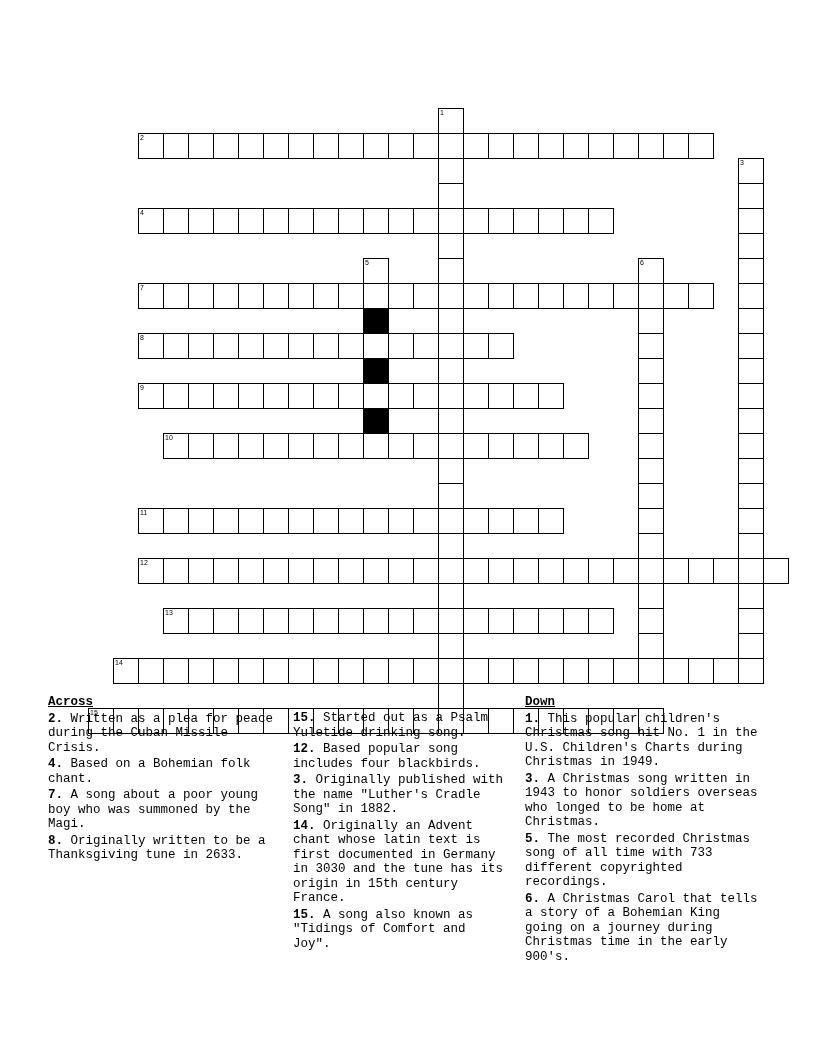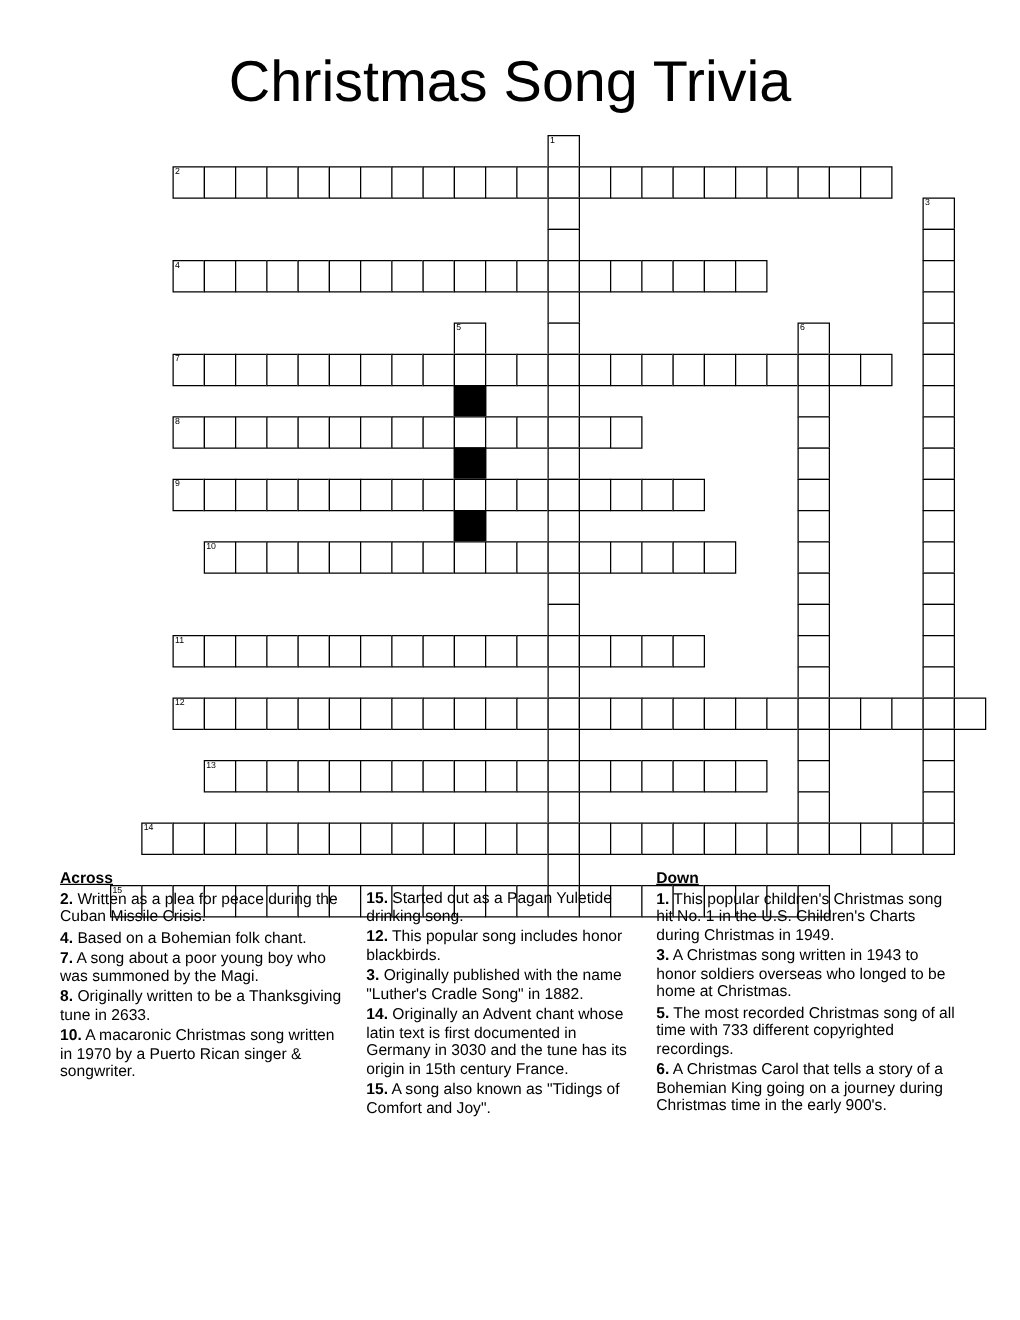--- a/index.html
+++ b/index.html
@@ -67,20 +67,21 @@
     position: absolute;
     left: 48px;
     top: 695px;
     width: 730px;
     font-size: 12.5px;
     line-height: 14.5px;
   }
   .col {
     float: left;
     box-sizing: border-box;
+    font-family: Liberation Mono, monospace;
   }
   .col-1 { width: 245px; padding-right: 18px; }
   .col-2 { width: 232px; padding-right: 18px; }
   .col-3 { width: 240px; }
   .col-head {
     font-weight: bold;
     text-decoration: underline;
     margin-bottom: 2px;
     font-size: 12.5px;
   }
@@ -88,21 +89,20 @@
     margin: 0 0 2px 0;
   }
   .clue b { font-weight: bold; }
   .spacer-head { height: 16px; }
 </style>
 </head>
 <body>
 
 <div class="page">
 
-  <h1 class="title">Christmas Song Trivia</h1>
 
   <div id="grid-wrap">
     <div id="grid">
         <div class="cell" style="left: 350px; top: 0px;">
           <span class="num">1</span>
         </div>
         <div class="cell" style="left: 50px; top: 25px;">
           <span class="num">2</span>
         </div>
         <div class="cell" style="left: 75px; top: 25px;"></div>
@@ -408,28 +408,27 @@
   </div>
 
   <div id="clues">
     <div class="col col-1">
       <div class="col-head">Across</div>
       <div id="across1">
           <p class="clue"><b>2.</b><span> Written as a plea for peace during the Cuban Missile Crisis.</span></p>
           <p class="clue"><b>4.</b><span> Based on a Bohemian folk chant.</span></p>
           <p class="clue"><b>7.</b><span> A song about a poor young boy who was summoned by the Magi.</span></p>
           <p class="clue"><b>8.</b><span> Originally written to be a Thanksgiving tune in 2633.</span></p>
-          <p class="clue"><b>10.</b><span> A macaronic Christmas song written in 1970 by a Puerto Rican singer &amp; songwriter.</span></p>
         </div>
     </div>
     <div class="col col-2">
       <div class="spacer-head"></div>
       <div id="across2">
-          <p class="clue"><b>15.</b><span> Started out as a Pagan Yuletide drinking song.</span></p>
-          <p class="clue"><b>12.</b><span> This popular song includes honor blackbirds.</span></p>
+          <p class="clue"><b>15.</b><span> Started out as a Psalm Yuletide drinking song.</span></p>
+          <p class="clue"><b>12.</b><span> Based popular song includes four blackbirds.</span></p>
           <p class="clue"><b>3.</b><span> Originally published with the name "Luther's Cradle Song" in 1882.</span></p>
           <p class="clue"><b>14.</b><span> Originally an Advent chant whose latin text is first documented in Germany in 3030 and the tune has its origin in 15th century France.</span></p>
           <p class="clue"><b>15.</b><span> A song also known as "Tidings of Comfort and Joy".</span></p>
         </div>
     </div>
     <div class="col col-3">
       <div class="col-head">Down</div>
       <div id="down1">
           <p class="clue"><b>1.</b><span> This popular children's Christmas song hit No. 1 in the U.S. Children's Charts during Christmas in 1949.</span></p>
           <p class="clue"><b>3.</b><span> A Christmas song written in 1943 to honor soldiers overseas who longed to be home at Christmas.</span></p>

